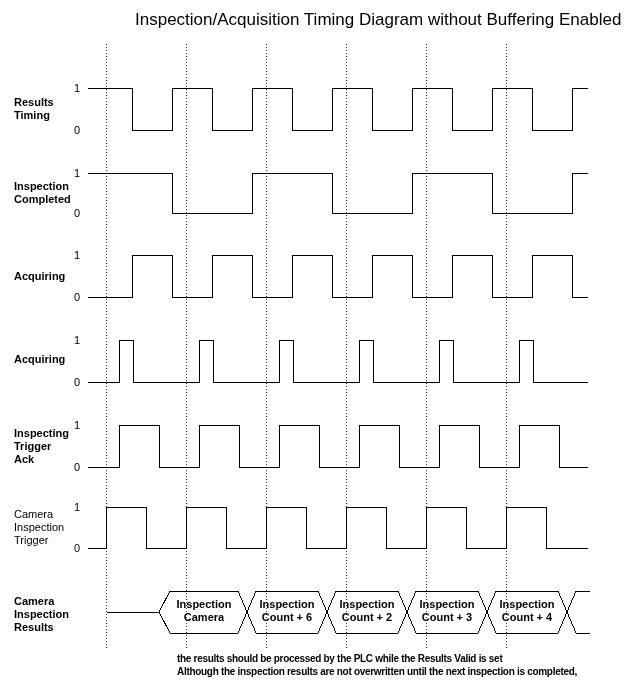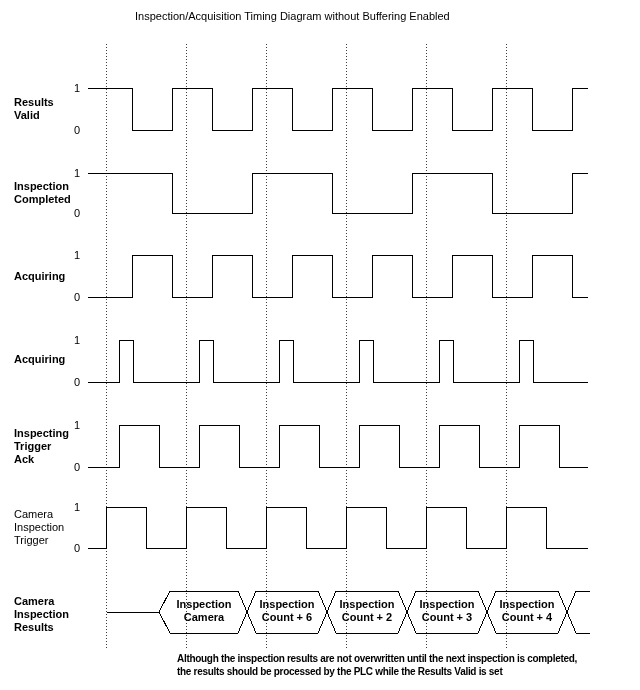--- a/index.html
+++ b/index.html
@@ -1,18 +1,18 @@
 <!DOCTYPE html>
 <html><head>
 <meta charset="utf-8">
 <style>
   html,body{margin:0;padding:0;background:#fff;}
   .page{position:relative;width:640px;height:690px;background:#fff;overflow:hidden;
         font-family:"Liberation Sans",sans-serif;color:#000;}
-  .title{position:absolute;left:135px;top:10px;font-size:11px;white-space:nowrap;}
+  .title{position:absolute;left:135px;top:10px;font-size:17px;white-space:nowrap;}
   svg{position:absolute;left:0;top:0;shape-rendering:crispEdges;}
   .wave{fill:none;stroke:#000;stroke-width:1;}
   .grid{stroke:#3a3a3a;stroke-width:1;stroke-dasharray:1 2;}
   #labels-layer{position:absolute;left:0;top:0;width:640px;height:690px;}
   .sig-label{position:absolute;font:11px/13px "Liberation Sans",sans-serif;white-space:nowrap;}
   .sig-label.b{font-weight:bold;}
   .lvl{position:absolute;width:22px;text-align:right;font:11px/12px "Liberation Sans",sans-serif;}
   .bus-cell{position:absolute;text-align:center;font:bold 11px/13px "Liberation Sans",sans-serif;}
   .footnote{position:absolute;left:177px;top:652px;font:bold 10px/13px "Liberation Sans",sans-serif;
             letter-spacing:-0.3px;white-space:nowrap;}
@@ -58,21 +58,21 @@
       <line x1="496" y1="591" x2="558" y2="591" class="wave"></line>
       <line x1="496" y1="633" x2="558" y2="633" class="wave"></line>
       <line x1="576" y1="591" x2="590" y2="591" class="wave"></line>
       <line x1="576" y1="633" x2="590" y2="633" class="wave"></line>
     </svg>
   <div id="labels-layer">
       <div class="lvl" style="left: 58px; top: 82px;">1</div>
       <div class="lvl" style="left: 58px; top: 124px;">0</div>
       <div class="sig-label b" style="left: 14px; top: 96px;">
         <div>Results</div>
-        <div>Valid</div>
+        <div>Timing</div>
       </div>
       <div class="lvl" style="left: 58px; top: 167px;">1</div>
       <div class="lvl" style="left: 58px; top: 207px;">0</div>
       <div class="sig-label b" style="left: 14px; top: 180px;">
         <div>Inspection</div>
         <div>Completed</div>
       </div>
       <div class="lvl" style="left: 58px; top: 249px;">1</div>
       <div class="lvl" style="left: 58px; top: 291px;">0</div>
       <div class="sig-label b" style="left: 14px; top: 269.5px;">
@@ -117,16 +117,16 @@
         <div>Inspection</div>
         <div>Count + 4</div>
       </div>
       <div class="sig-label b" style="left: 14px; top: 594.5px;">
         <div>Camera</div>
         <div>Inspection</div>
         <div>Results</div>
       </div>
     </div>
   <div class="footnote">
+    <div>the results should be processed by the PLC while the Results Valid is set</div>
     <div>Although the inspection results are not overwritten until the next inspection is completed,</div>
-    <div>the results should be processed by the PLC while the Results Valid is set</div>
   </div>
 </div>
 
 </body></html>

